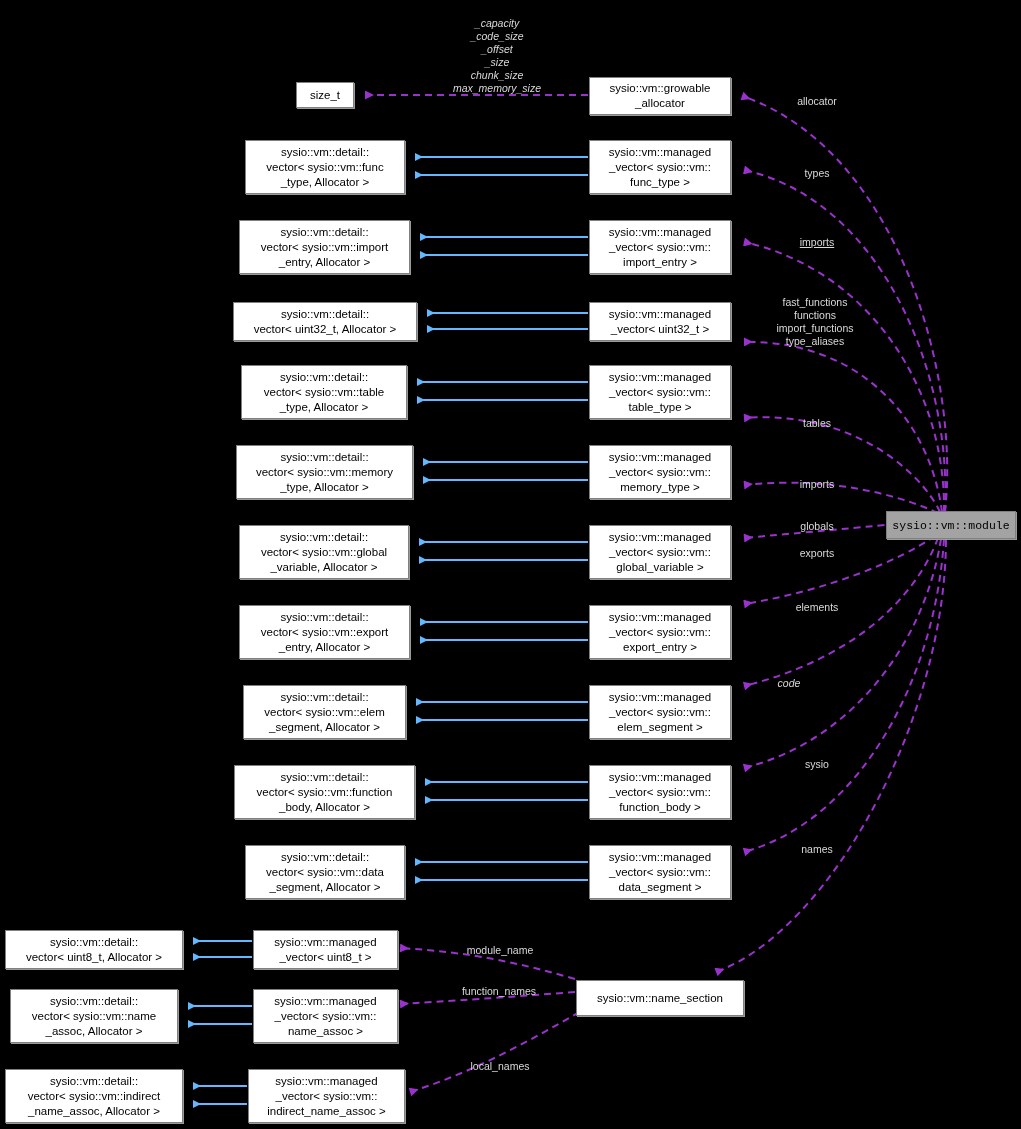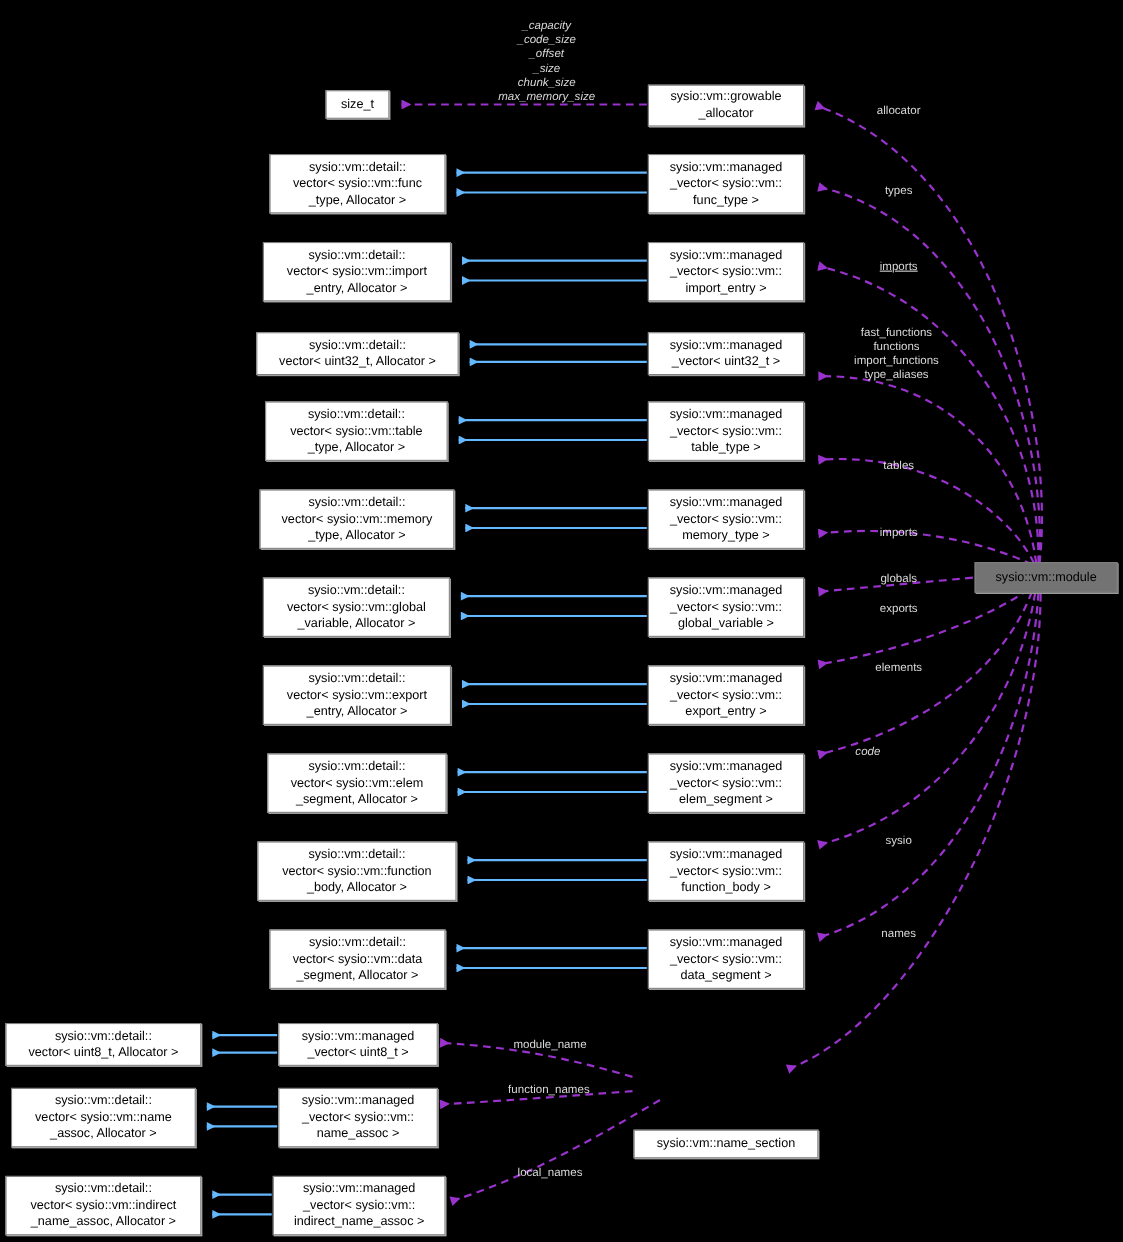--- a/index.html
+++ b/index.html
@@ -33,21 +33,22 @@
     line-height: 15px;
     text-align: center;
     display: flex;
     align-items: center;
     justify-content: center;
     padding: 1px 3px;
     white-space: pre-line;
     z-index: 3;
   }
   .node.highlight {
-    background: #737373;
+    background: #a3a3a3;
+    font-family: Liberation Mono, monospace;
   }
   .edge-label {
     position: absolute;
     color: #d9d9d9;
     font-size: 10.5px;
     line-height: 13px;
     text-align: center;
     white-space: pre-line;
     z-index: 4;
     pointer-events: none;
@@ -204,21 +205,21 @@
 _assoc, Allocator &gt;</div>
       <div class="node" style="left: 253px; top: 989px; width: 145px; height: 54px;">sysio::vm::managed
 _vector&lt; sysio::vm::
 name_assoc &gt;</div>
       <div class="node" style="left: 5px; top: 1069px; width: 178px; height: 54px;">sysio::vm::detail::
 vector&lt; sysio::vm::indirect
 _name_assoc, Allocator &gt;</div>
       <div class="node" style="left: 248px; top: 1069px; width: 157px; height: 54px;">sysio::vm::managed
 _vector&lt; sysio::vm::
 indirect_name_assoc &gt;</div>
-      <div class="node" style="left: 576px; top: 1027px; width: 168px; height: 26px;">sysio::vm::name_section</div>
+      <div class="node" style="left: 576px; top: 980px; width: 168px; height: 36px;">sysio::vm::name_section</div>
       <div class="node highlight" style="left: 886px; top: 511px; width: 130px; height: 28px;">sysio::vm::module</div>
     </div>
   <div id="label-layer">
       <div class="edge-label" style="left: 442px; top: 17px; width: 110px; font-style: italic;">_capacity
 _code_size
 _offset
 _size
 chunk_size
 max_memory_size</div>
       <div class="edge-label" style="left: 772px; top: 95px; width: 90px;">allocator</div>

